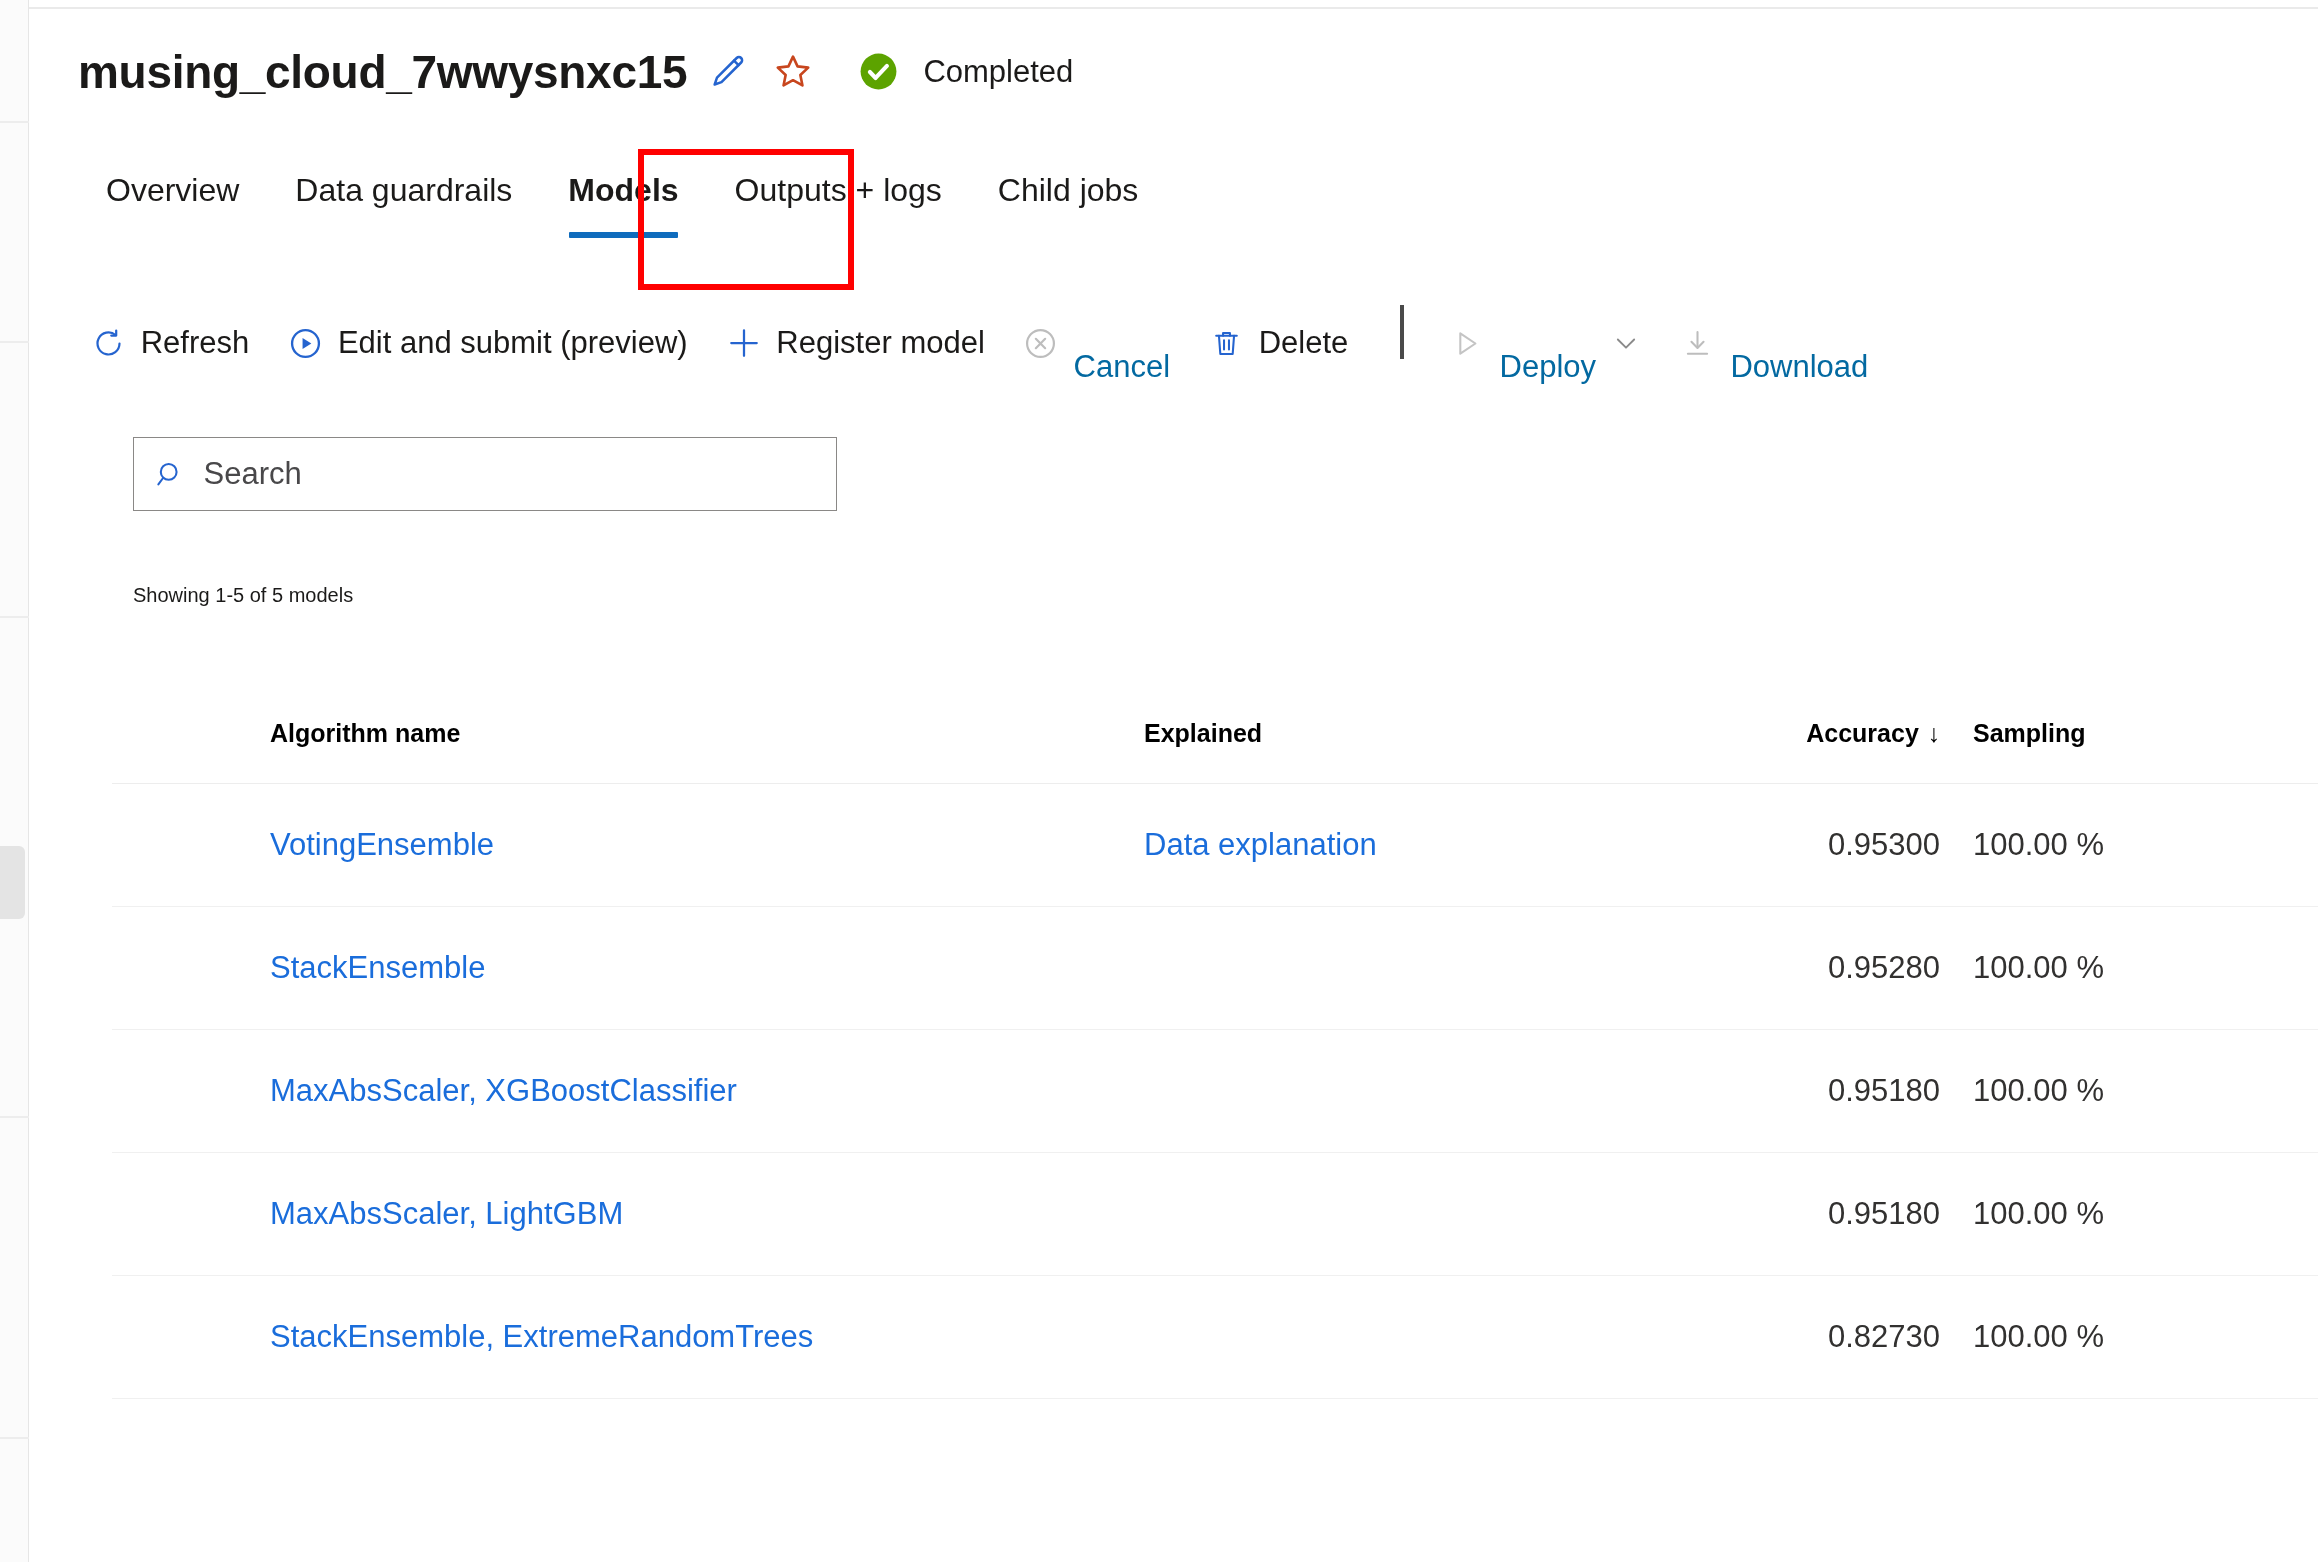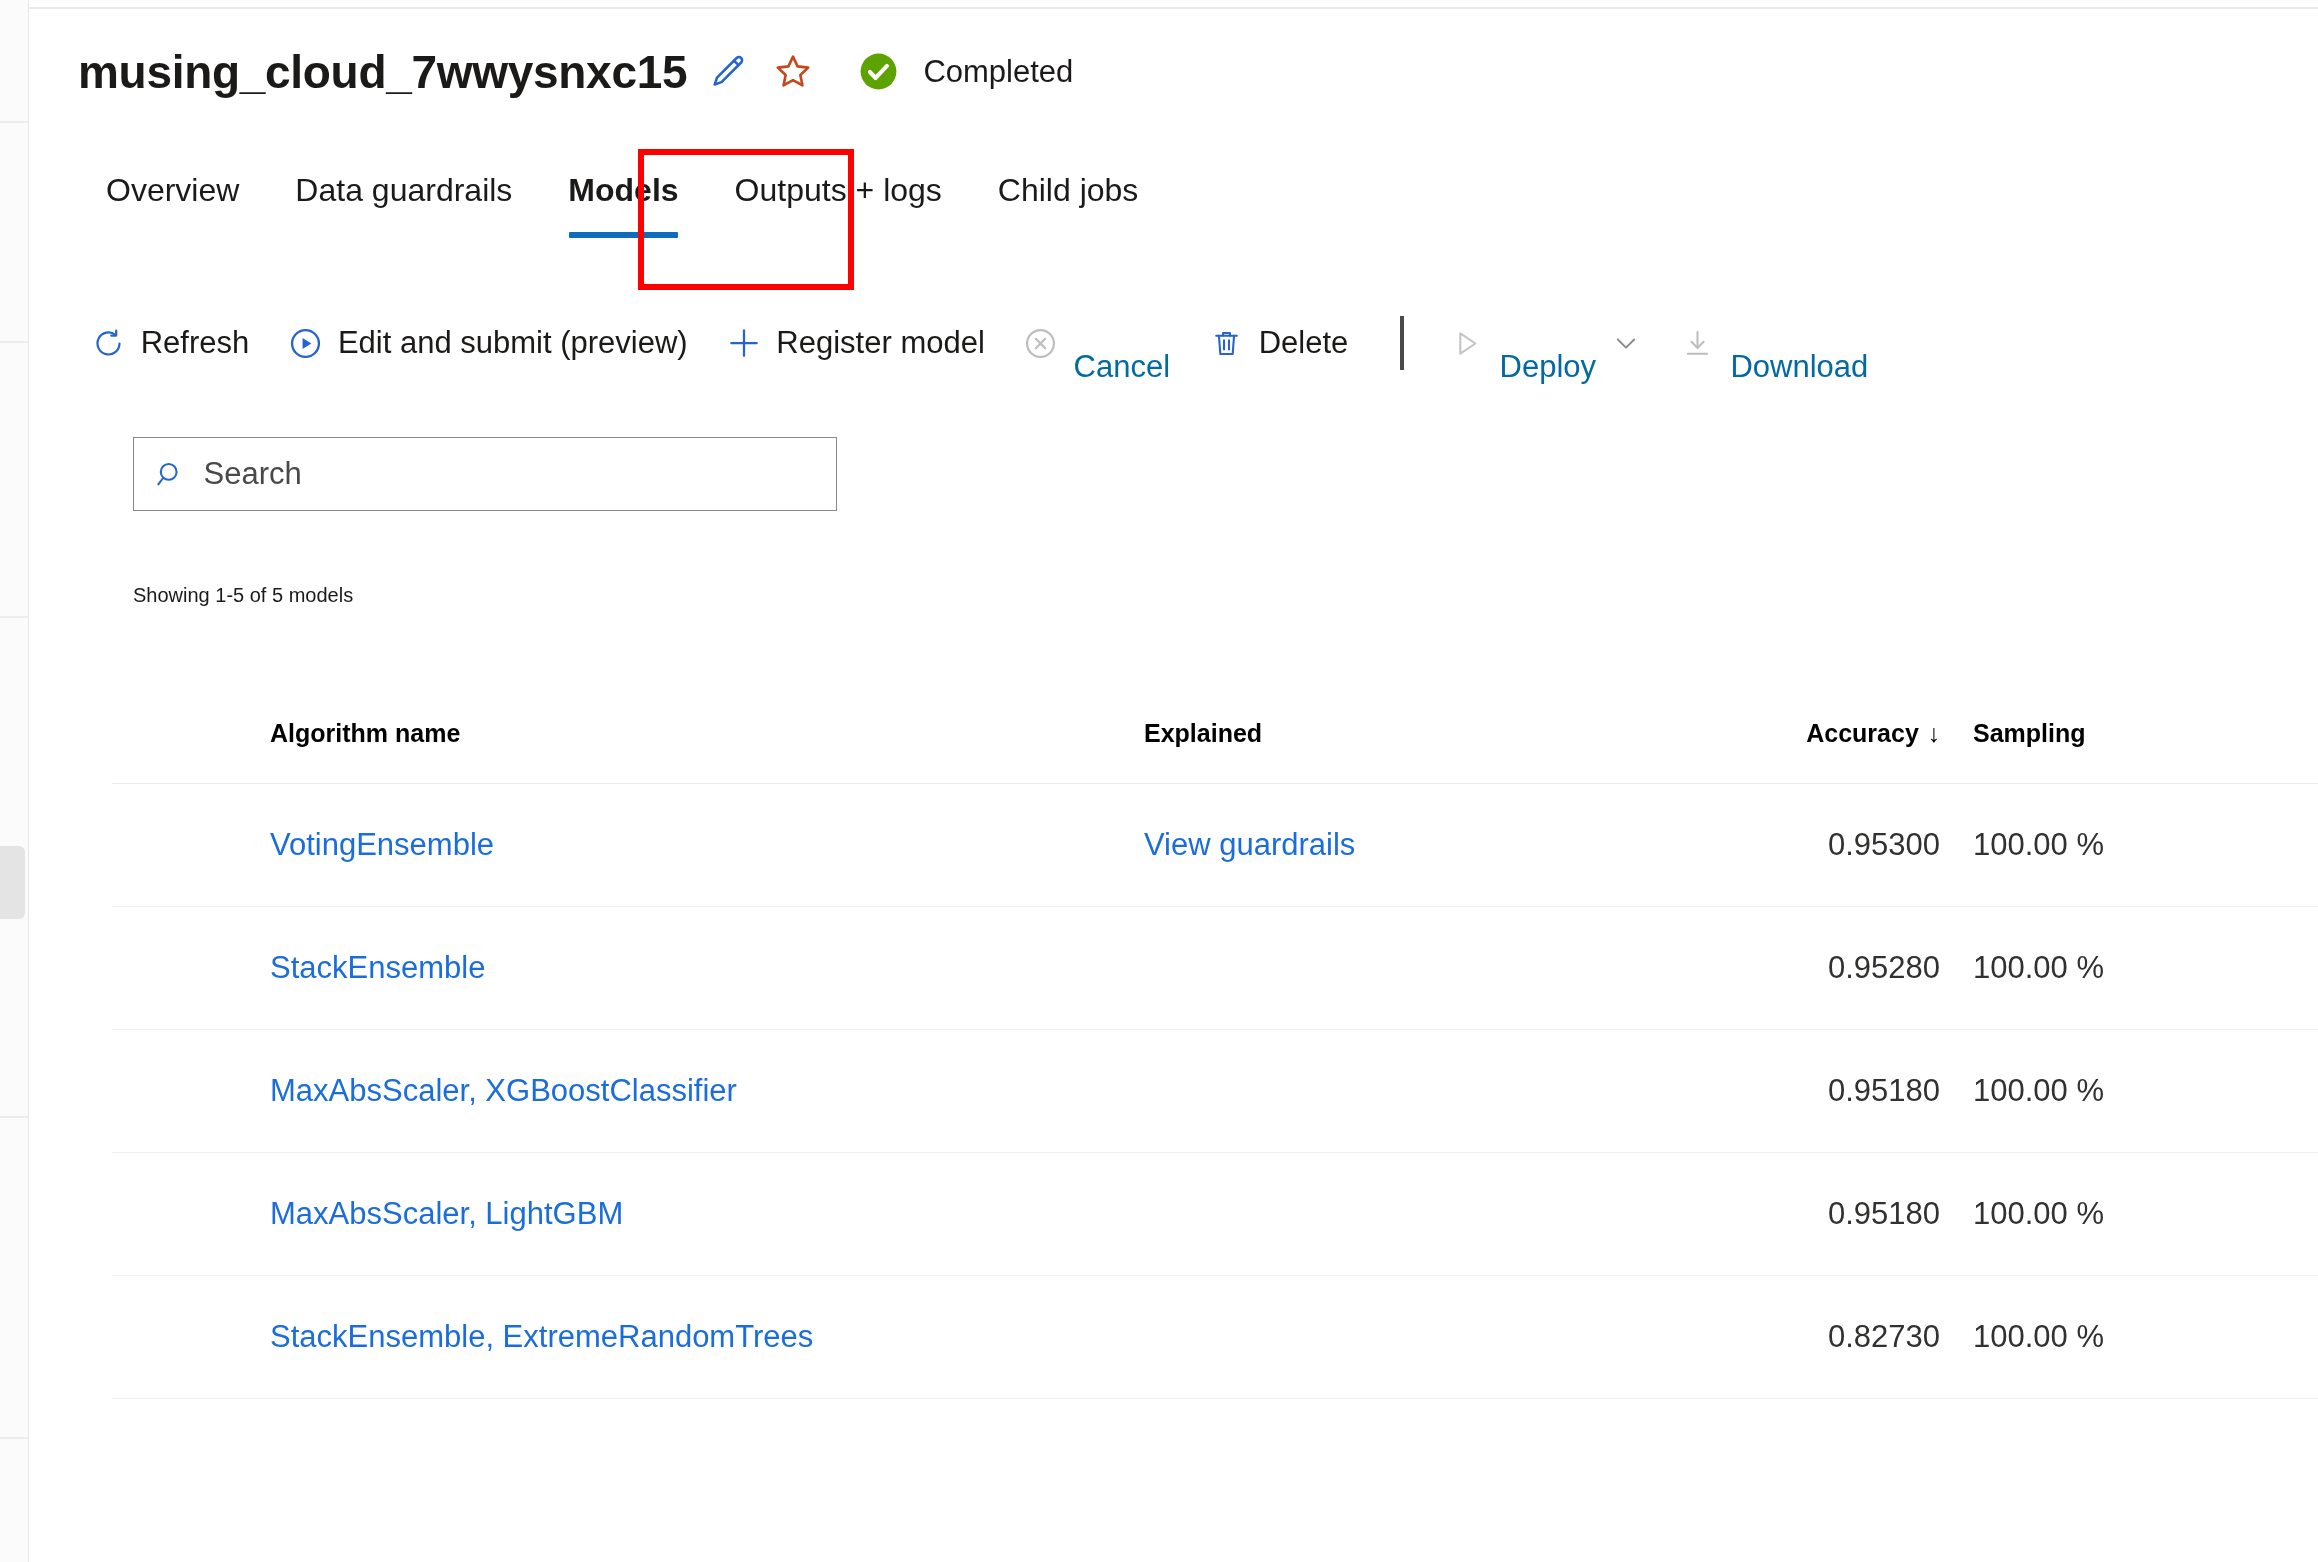--- a/index.html
+++ b/index.html
@@ -67,21 +67,21 @@
   }
   #tab-highlight-box {
     position: absolute; left: 609px; top: 149px;
     width: 216px; height: 141px;
     border: 6px solid #ff0000; pointer-events: none;
   }
 
   
   #commandbar {
     position: absolute; left: 42px; top: 305px; right: 0; height: 76px;
-    display: flex; align-items: center;
+    display: flex; 
   }
   .cmd {
     display: flex; align-items: center; gap: 14.7px;
     padding: 0 19px; height: 76px; cursor: pointer; white-space: nowrap;
   }
   .cmd-label { font-size: 31px; color: #1b1a19; }
   .cmd.disabled { cursor: default; }
   .cmd.disabled .cmd-label { color: #0369a1; margin-top: 48px; }
   .cmd-ico { display: inline-flex; align-items: center; justify-content: center; width: 36px; height: 36px; }
   #cmd-divider { width: 3.5px; height: 54px; background: #4a4a4a; margin: 0 26px 0 33px; }
@@ -289,21 +289,21 @@
       <div class="c-algo th">Algorithm name</div>
       <div class="c-expl th">Explained</div>
       <div class="c-acc th">
         <span>Accuracy</span><span class="sort-arrow">↓</span>
       </div>
       <div class="c-samp th">Sampling</div>
     </div>
 
     <div class="t-row t-body-row">
       <div class="c-algo td link">VotingEnsemble</div>
-      <div class="c-expl td link">View guardrails</div>
+      <div class="c-expl td link">Data explanation</div>
       <div class="c-acc td">0.95300</div>
       <div class="c-samp td">100.00 %</div>
     </div>
 
     <div class="t-row t-body-row">
       <div class="c-algo td link">StackEnsemble</div>
       <div class="c-expl td link"></div>
       <div class="c-acc td">0.95280</div>
       <div class="c-samp td">100.00 %</div>
     </div>

